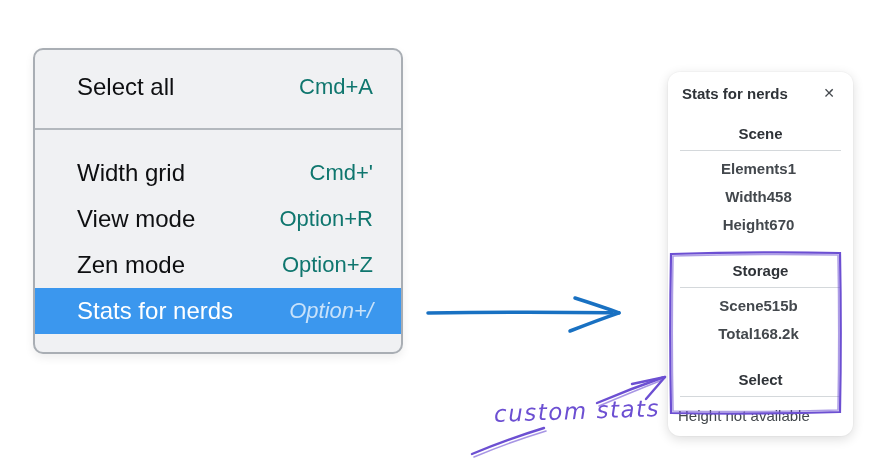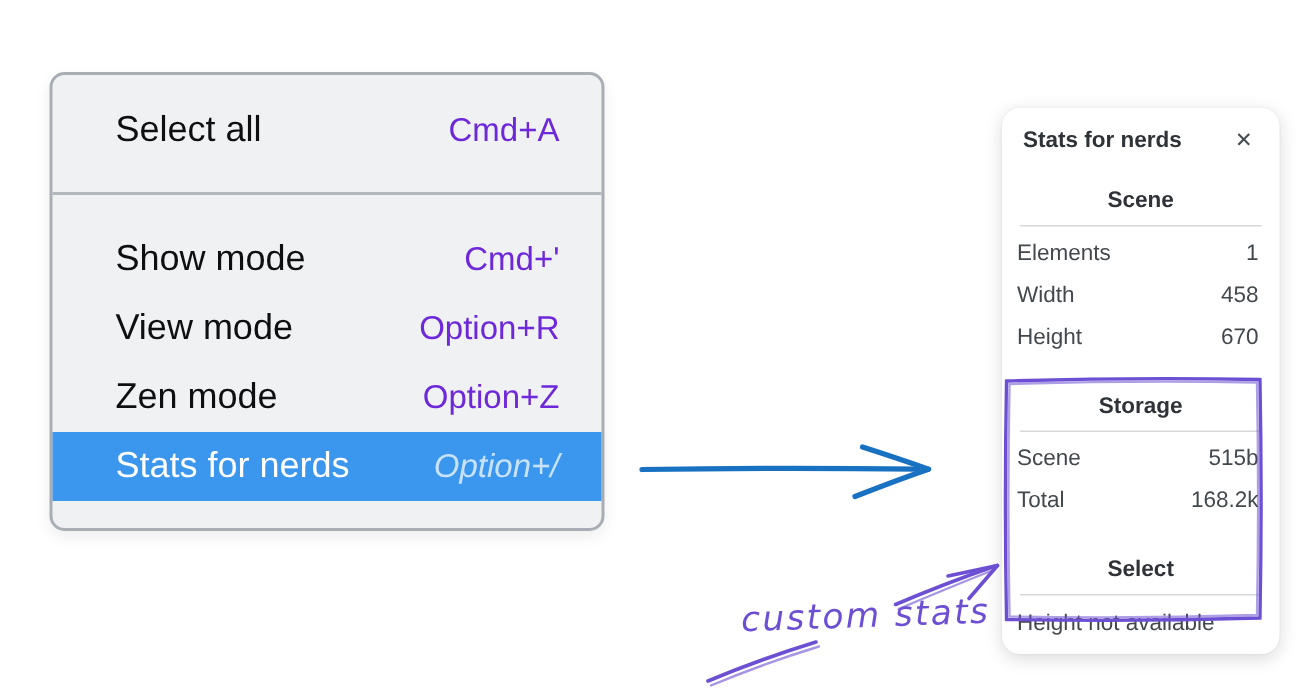--- a/index.html
+++ b/index.html
@@ -12,21 +12,21 @@
     position:absolute; left:33px; top:48px; width:370px;
     background:#f0f1f3; border:2px solid #a9aeb4; border-radius:10px;
     padding:14px 0 18px; box-shadow:0 4px 10px rgba(0,0,0,.07);
     font-size:24px; z-index:2;
   }
   .menu-item {
     height:46px; display:flex; align-items:center; justify-content:space-between;
     padding:0 28px 0 42px; cursor:default;
   }
   .mi-label   { color:#0e0f11; }
-  .mi-shortcut{ color:#6d28d9; font-size:22px; }
+  .mi-shortcut{ color:#0f766e; font-size:22px; }
   .menu-item.selected { background:#3b97ee; }
   .menu-item.selected .mi-label    { color:#ffffff; }
   .menu-item.selected .mi-shortcut { color:rgba(255,255,255,.72);font-style:italic; }
   .menu-sep { border-top:2px solid #b3b8bd; margin:18px 0 20px; }
 
   
   .panel {
     position:absolute; left:668px; top:72px; width:185px; min-height:350px;
     background:#ffffff; border-radius:12px;
     box-shadow:0 3px 12px rgba(0,0,0,.14), 0 0 0 1px rgba(0,0,0,.02);
@@ -35,22 +35,22 @@
   }
   .panel-header { display:flex; align-items:center; justify-content:space-between;
                   padding:0 16px 0 14px; }
   .panel-title  { font-weight:bold; font-size:15px; color:#2f3338; }
   .panel-close  { background:none; border:none; font-size:14px; color:#44494e;
                   cursor:pointer; line-height:1; padding:2px; }
   .sec-heading { text-align:center; font-weight:bold; color:#2f3338; margin-top:22px;
                  line-height:19px; }
   .sec-heading + .sec-hr { margin-top:7px; }
   .sec-hr   { border-top:1px solid #d4d8db; margin:6px 12px 4px; }
-  .stat-row { display:flex; justify-content:space-between; line-height:28px;
-              padding:0 14px 0 10px; }
+  .stat-row { display:flex; justify-content:center; line-height:28px;
+              padding:0 14px 0 10px;font-weight:bold; }
   .stat-note{ line-height:20px; margin-top:9px; padding:0 10px; }
   
   .sec-heading:nth-of-type(2) { margin-top:12px; }
   .sec-heading:nth-of-type(3) { margin-top:8px; }
 
   
   #annotations { position:absolute; left:0; top:0; width:873px; height:461px;
                  pointer-events:none; z-index:5; }
   .custom-stats-label {
     position:absolute; left:494px; top:398px; z-index:6;
@@ -64,21 +64,21 @@
 
 <div id="page">
 
   <div class="menu" id="context-menu">
       <div class="menu-item">
         <span class="mi-label">Select all</span>
         <span class="mi-shortcut">Cmd+A</span>
       </div>
       <div class="menu-sep"></div>
       <div class="menu-item">
-        <span class="mi-label">Show mode</span>
+        <span class="mi-label">Width grid</span>
         <span class="mi-shortcut">Cmd+'</span>
       </div>
       <div class="menu-item">
         <span class="mi-label">View mode</span>
         <span class="mi-shortcut">Option+R</span>
       </div>
       <div class="menu-item">
         <span class="mi-label">Zen mode</span>
         <span class="mi-shortcut">Option+Z</span>
       </div>

